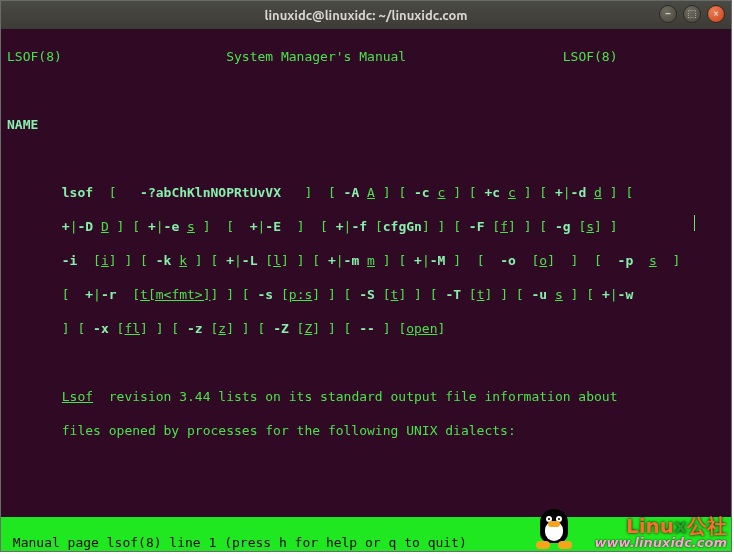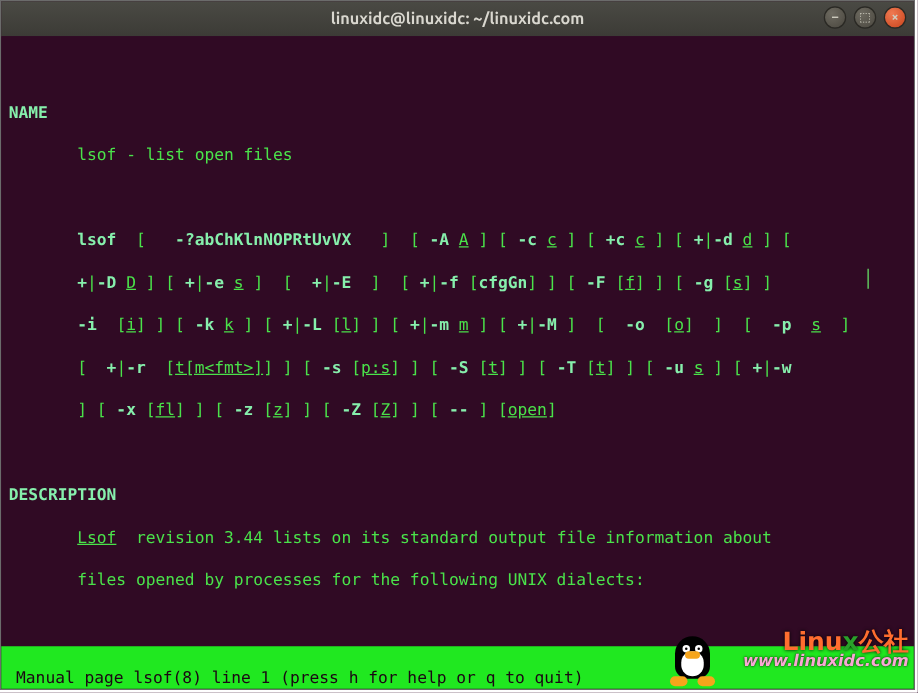--- a/index.html
+++ b/index.html
@@ -52,21 +52,21 @@
     background: #20e820;
     color: #1b0613;
     padding: 17px 4px;
     font-weight: normal;
     height: 17px;
     line-height: 17px;
     white-space: pre;
   }
   .watermark {
     position: absolute; right: 4px; bottom: 2px;
-    display: flex; align-items: flex-start; gap: 20px;
+    display: flex; align-items: flex-end; gap: 20px;
     pointer-events: none;
   }
   .tux {
     width: 40px; height: 46px;
     position: relative;
   }
   .tux .body { position:absolute; left:6px; top:6px; width:28px; height:34px; background:#000; border-radius:14px 14px 10px 10px; }
   .tux .belly { position:absolute; left:11px; top:18px; width:18px; height:20px; background:#fff; border-radius:10px; }
   .tux .eye { position:absolute; top:13px; width:6px; height:6px; background:#fff; border-radius:50%; }
   .tux .eye.l { left:12px; } .tux .eye.r { left:22px; }
@@ -99,31 +99,30 @@
       <div class="win-btn">
           <span>⬚</span>
         </div>
       <div class="win-btn close">
           <span>×</span>
         </div>
     </div>
   </div>
 
   <div class="term">
+<div class="row"><span>LSOF(8)</span><span>                     </span><span>System Manager's Manual</span><span>                    </span><span>LSOF(8)</span></div>
 <div class="row"> </div>
 <div class="row b">NAME</div>
-<div class="row">       lsof - list open files</div>
 <div class="row"> </div>
 <div class="row"><span>       </span><span class="b">lsof</span><span>  [   </span><span class="b">-?abChKlnNOPRtUvVX</span><span>   ]  [ </span><span class="b">-A</span><span> </span><span class="u">A</span><span> ] [ </span><span class="b">-c</span><span> </span><span class="u">c</span><span> ] [ </span><span class="b">+c</span><span> </span><span class="u">c</span><span> ] [ </span><span class="b">+</span><span>|</span><span class="b">-d</span><span> </span><span class="u">d</span><span> ] [</span></div>
 <div class="row"><span>       </span><span class="b">+</span><span>|</span><span class="b">-D</span><span> </span><span class="u">D</span><span> ] [ </span><span class="b">+</span><span>|</span><span class="b">-e</span><span> </span><span class="u">s</span><span> ]  [  </span><span class="b">+</span><span>|</span><span class="b">-E</span><span>  ]  [ </span><span class="b">+</span><span>|</span><span class="b">-f</span><span> [</span><span class="b">cfgGn</span><span>] ] [ </span><span class="b">-F</span><span> [</span><span class="u">f</span><span>] ] [ </span><span class="b">-g</span><span> [</span><span class="u">s</span><span>] ]</span></div>
 <div class="row"><span>       </span><span class="b">-i</span><span>  [</span><span class="u">i</span><span>] ] [ </span><span class="b">-k</span><span> </span><span class="u">k</span><span> ] [ </span><span class="b">+</span><span>|</span><span class="b">-L</span><span> [</span><span class="u">l</span><span>] ] [ </span><span class="b">+</span><span>|</span><span class="b">-m</span><span> </span><span class="u">m</span><span> ] [ </span><span class="b">+</span><span>|</span><span class="b">-M</span><span> ]  [  </span><span class="b">-o</span><span>  [</span><span class="u">o</span><span>]  ]  [  </span><span class="b">-p</span><span>  </span><span class="u">s</span><span>  ]</span></div>
 <div class="row"><span>       [  </span><span class="b">+</span><span>|</span><span class="b">-r</span><span>  [</span><span class="u">t[m&lt;fmt&gt;]</span><span>] ] [ </span><span class="b">-s</span><span> [</span><span class="u">p:s</span><span>] ] [ </span><span class="b">-S</span><span> [</span><span class="u">t</span><span>] ] [ </span><span class="b">-T</span><span> [</span><span class="u">t</span><span>] ] [ </span><span class="b">-u</span><span> </span><span class="u">s</span><span> ] [ </span><span class="b">+</span><span>|</span><span class="b">-w</span></div>
 <div class="row"><span>       ] [ </span><span class="b">-x</span><span> [</span><span class="u">fl</span><span>] ] [ </span><span class="b">-z</span><span> [</span><span class="u">z</span><span>] ] [ </span><span class="b">-Z</span><span> [</span><span class="u">Z</span><span>] ] [ </span><span class="b">--</span><span> ] [</span><span class="u">open</span><span>]</span></div>
 <div class="row"> </div>
-<div class="row b">DESCRIPTION</div>
 <div class="row"><span>       </span><span class="u">Lsof</span><span>  revision 3.44 lists on its standard output file information about</span></div>
 <div class="row">       files opened by processes for the following UNIX dialects:</div>
 
 
 
 
 
 
 
 

